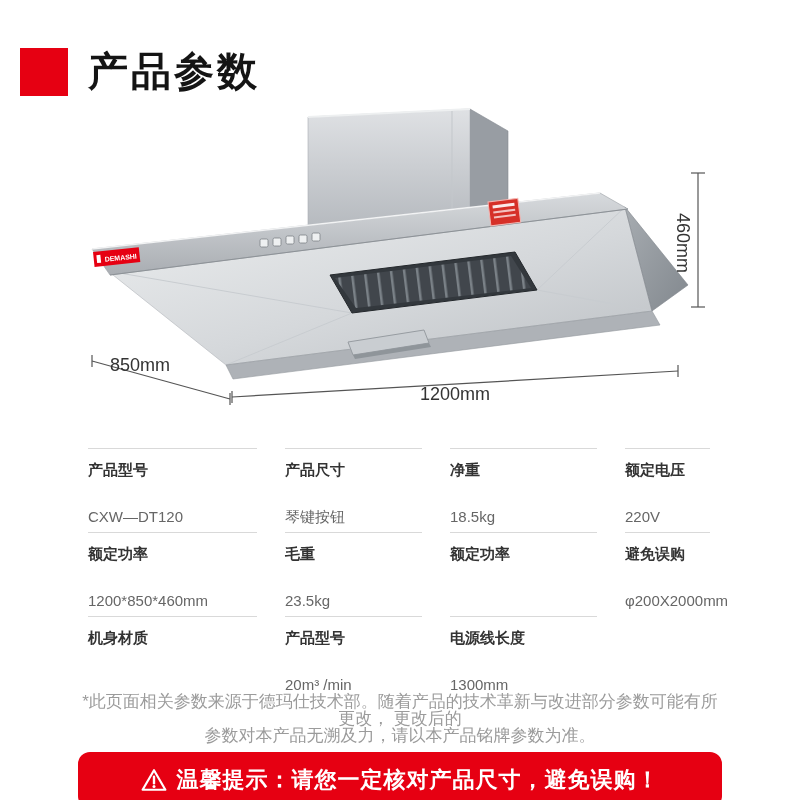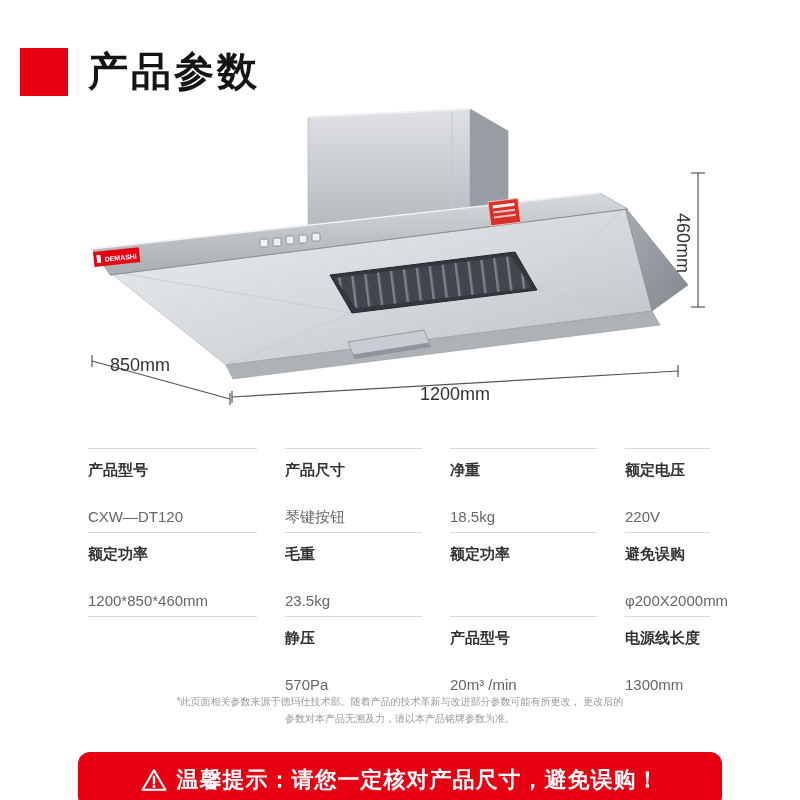--- a/index.html
+++ b/index.html
@@ -32,21 +32,21 @@
   .spec-cell { position:relative; padding-top:13px; }
   .spec-cell::before {
     content:""; position:absolute; top:0; left:0; right:28px; height:1px; background:#d9d9d9;
   }
   .spec-label { font-size:15px; font-weight:bold; color:#333333; }
   .spec-value { font-size:15px; color:#666666; margin-top:28px; }
 
   
   .footnote {
     position:absolute; left:80px; top:693px; width:640px;
-    font-size:10px; color:#9b9b9b; line-height:17px; text-align:center;
+    font-size:17px; color:#9b9b9b; line-height:17px; text-align:center;
   }
 
   
   .notice-banner {
     position:absolute; left:78px; top:752px; width:644px; height:56px;
     background:var(--accent-red); border-radius:12px;
     display:flex; align-items:center; justify-content:center; gap:10px;
   }
   .notice-text { color:#ffffff; font-size:22px; font-weight:bold; letter-spacing:1px; }
   .warning-icon { width:26px; height:24px; flex:0 0 auto; }
@@ -186,24 +186,21 @@
       <div class="spec-value">23.5kg</div>
     </div>
     <div class="spec-cell">
       <div class="spec-label">额定功率</div>
     </div>
     <div class="spec-cell">
       <div class="spec-label">避免误购</div>
       <div class="spec-value">φ200X2000mm</div>
     </div>
     <div class="spec-cell">
-    </div>
-    <div class="spec-cell">
-      <div class="spec-label">静压</div>
-      <div class="spec-value">570Pa</div>
+      <div class="spec-label">机身材质</div>
     </div>
     <div class="spec-cell">
       <div class="spec-label">产品型号</div>
       <div class="spec-value">20m³ /min</div>
     </div>
     <div class="spec-cell">
       <div class="spec-label">电源线长度</div>
       <div class="spec-value">1300mm</div>
     </div>
   </div>

